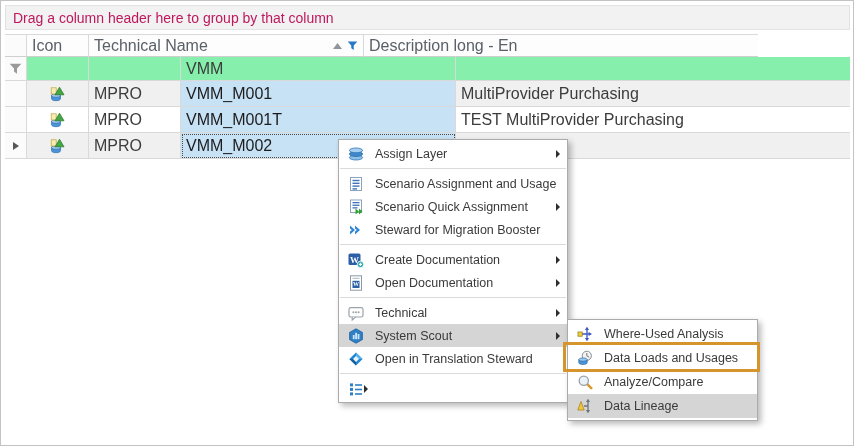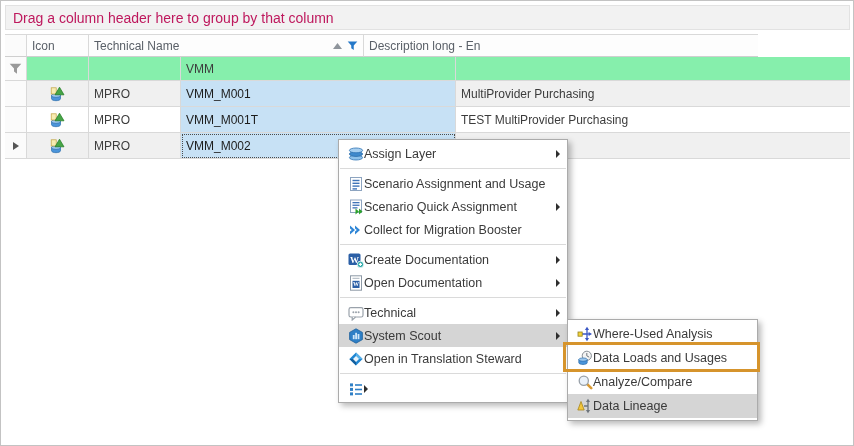--- a/index.html
+++ b/index.html
@@ -6,21 +6,21 @@
   body { font-family:"Liberation Sans", sans-serif; background:#fff; }
   .window { position:relative; width:854px; height:446px; background:#fff;
             border:1px solid #c3c3c3; overflow:hidden; }
 
   
   .group-panel { position:absolute; left:4px; top:4px; width:845px; height:25px;
                  background:#f2f2f2; border:1px solid #e2e2e2; display:flex; align-items:center; }
   .group-panel span { color:#be185d; font-size:14px; padding-left:7px; }
 
   
-  .grid { position:absolute; left:4px; top:33px; width:845px; font-size:12px; color:#3c3c3c; }
+  .grid { position:absolute; left:4px; top:33px; width:845px; font-size:16px; color:#3c3c3c; }
   .grid-row { display:flex; width:845px; }
   .cell { border-right:1px solid #d9d9d9; border-bottom:1px solid #d9d9d9;
           display:flex; align-items:center; overflow:hidden; white-space:nowrap; }
   .c-ind  { width:22px; justify-content:center; background:#fbfbfb; }
   .c-icon { width:62px; justify-content:center; }
   .c-type { width:92px; padding-left:5px; }
   .c-tech { width:275px; padding-left:5px; }
   .c-desc { width:394px; padding-left:5px; border-right:none; }
 
   .hdr .cell { height:23px; background:#fdfdfd; border-top:1px solid #d9d9d9;
@@ -42,21 +42,21 @@
 
   
   .menu { position:absolute; background:#fff; border:1px solid #ababab;
           box-shadow:3px 3px 6px rgba(0,0,0,.28); padding:2px 0; z-index:10; }
   .menu-main { left:337px; top:138px; width:230px; }
   .menu-sub  { left:566px; top:318px; width:191px; z-index:11; }
   .menu-item { display:flex; align-items:center; height:23px; padding:0 7px 0 8px;
                font-size:12.5px; color:#3a3a3a; cursor:default; }
   .menu-sub .menu-item { height:24px; }
   .menu-item .mi-icon { width:17px; height:16px; display:flex; align-items:center; justify-content:center; }
-  .menu-item .mi-label { flex:1; }
+  .menu-item .mi-label { margin-left:11px; flex:1; }
   .mi-arrow { width:0; height:0; border-left:4px solid #2e2e2e;
               border-top:4px solid transparent; border-bottom:4px solid transparent; }
   .menu-item.highlight { background:#d5d5d5; }
   .menu-sep { border-top:1px solid #dadada; margin:3px 1px; }
 
   
   .annotation-box { position:absolute; left:562px; top:341px; width:197px; height:30px;
                     border:3px solid #d6942c; z-index:12; pointer-events:none; }
 
   svg { display:block; }
@@ -207,21 +207,21 @@
       <span class="mi-arrow"></span>
     </div>
 
     <div class="menu-item">
       <span class="mi-icon">
         <svg width="16" height="16" viewBox="0 0 16 16">
           <path d="M2 3.5 L7 8 L2 12.5 V9.6 L3.8 8 L2 6.4 Z" fill="#2f86d6"></path>
           <path d="M7 3.5 L12 8 L7 12.5 V9.6 L8.8 8 L7 6.4 Z" fill="#2f86d6"></path>
         </svg>
       </span>
-      <span class="mi-label">Collect for Migration Booster</span>
+      <span class="mi-label">Steward for Migration Booster</span>
     </div>
 
     <div class="menu-sep"></div>
 
     <div class="menu-item">
       <span class="mi-icon">
         <svg width="16" height="16" viewBox="0 0 16 16">
           <rect x="0.5" y="1.5" width="12" height="11.5" rx="1.6" fill="#2b5fa6"></rect>
           <text x="6.5" y="10.6" font-size="9" font-family="Liberation Serif, serif" font-weight="bold" fill="#fff" text-anchor="middle">W</text>
           <circle cx="12.4" cy="12.4" r="3.2" fill="#2aa8a8" stroke="#fff" stroke-width=".8"></circle>

